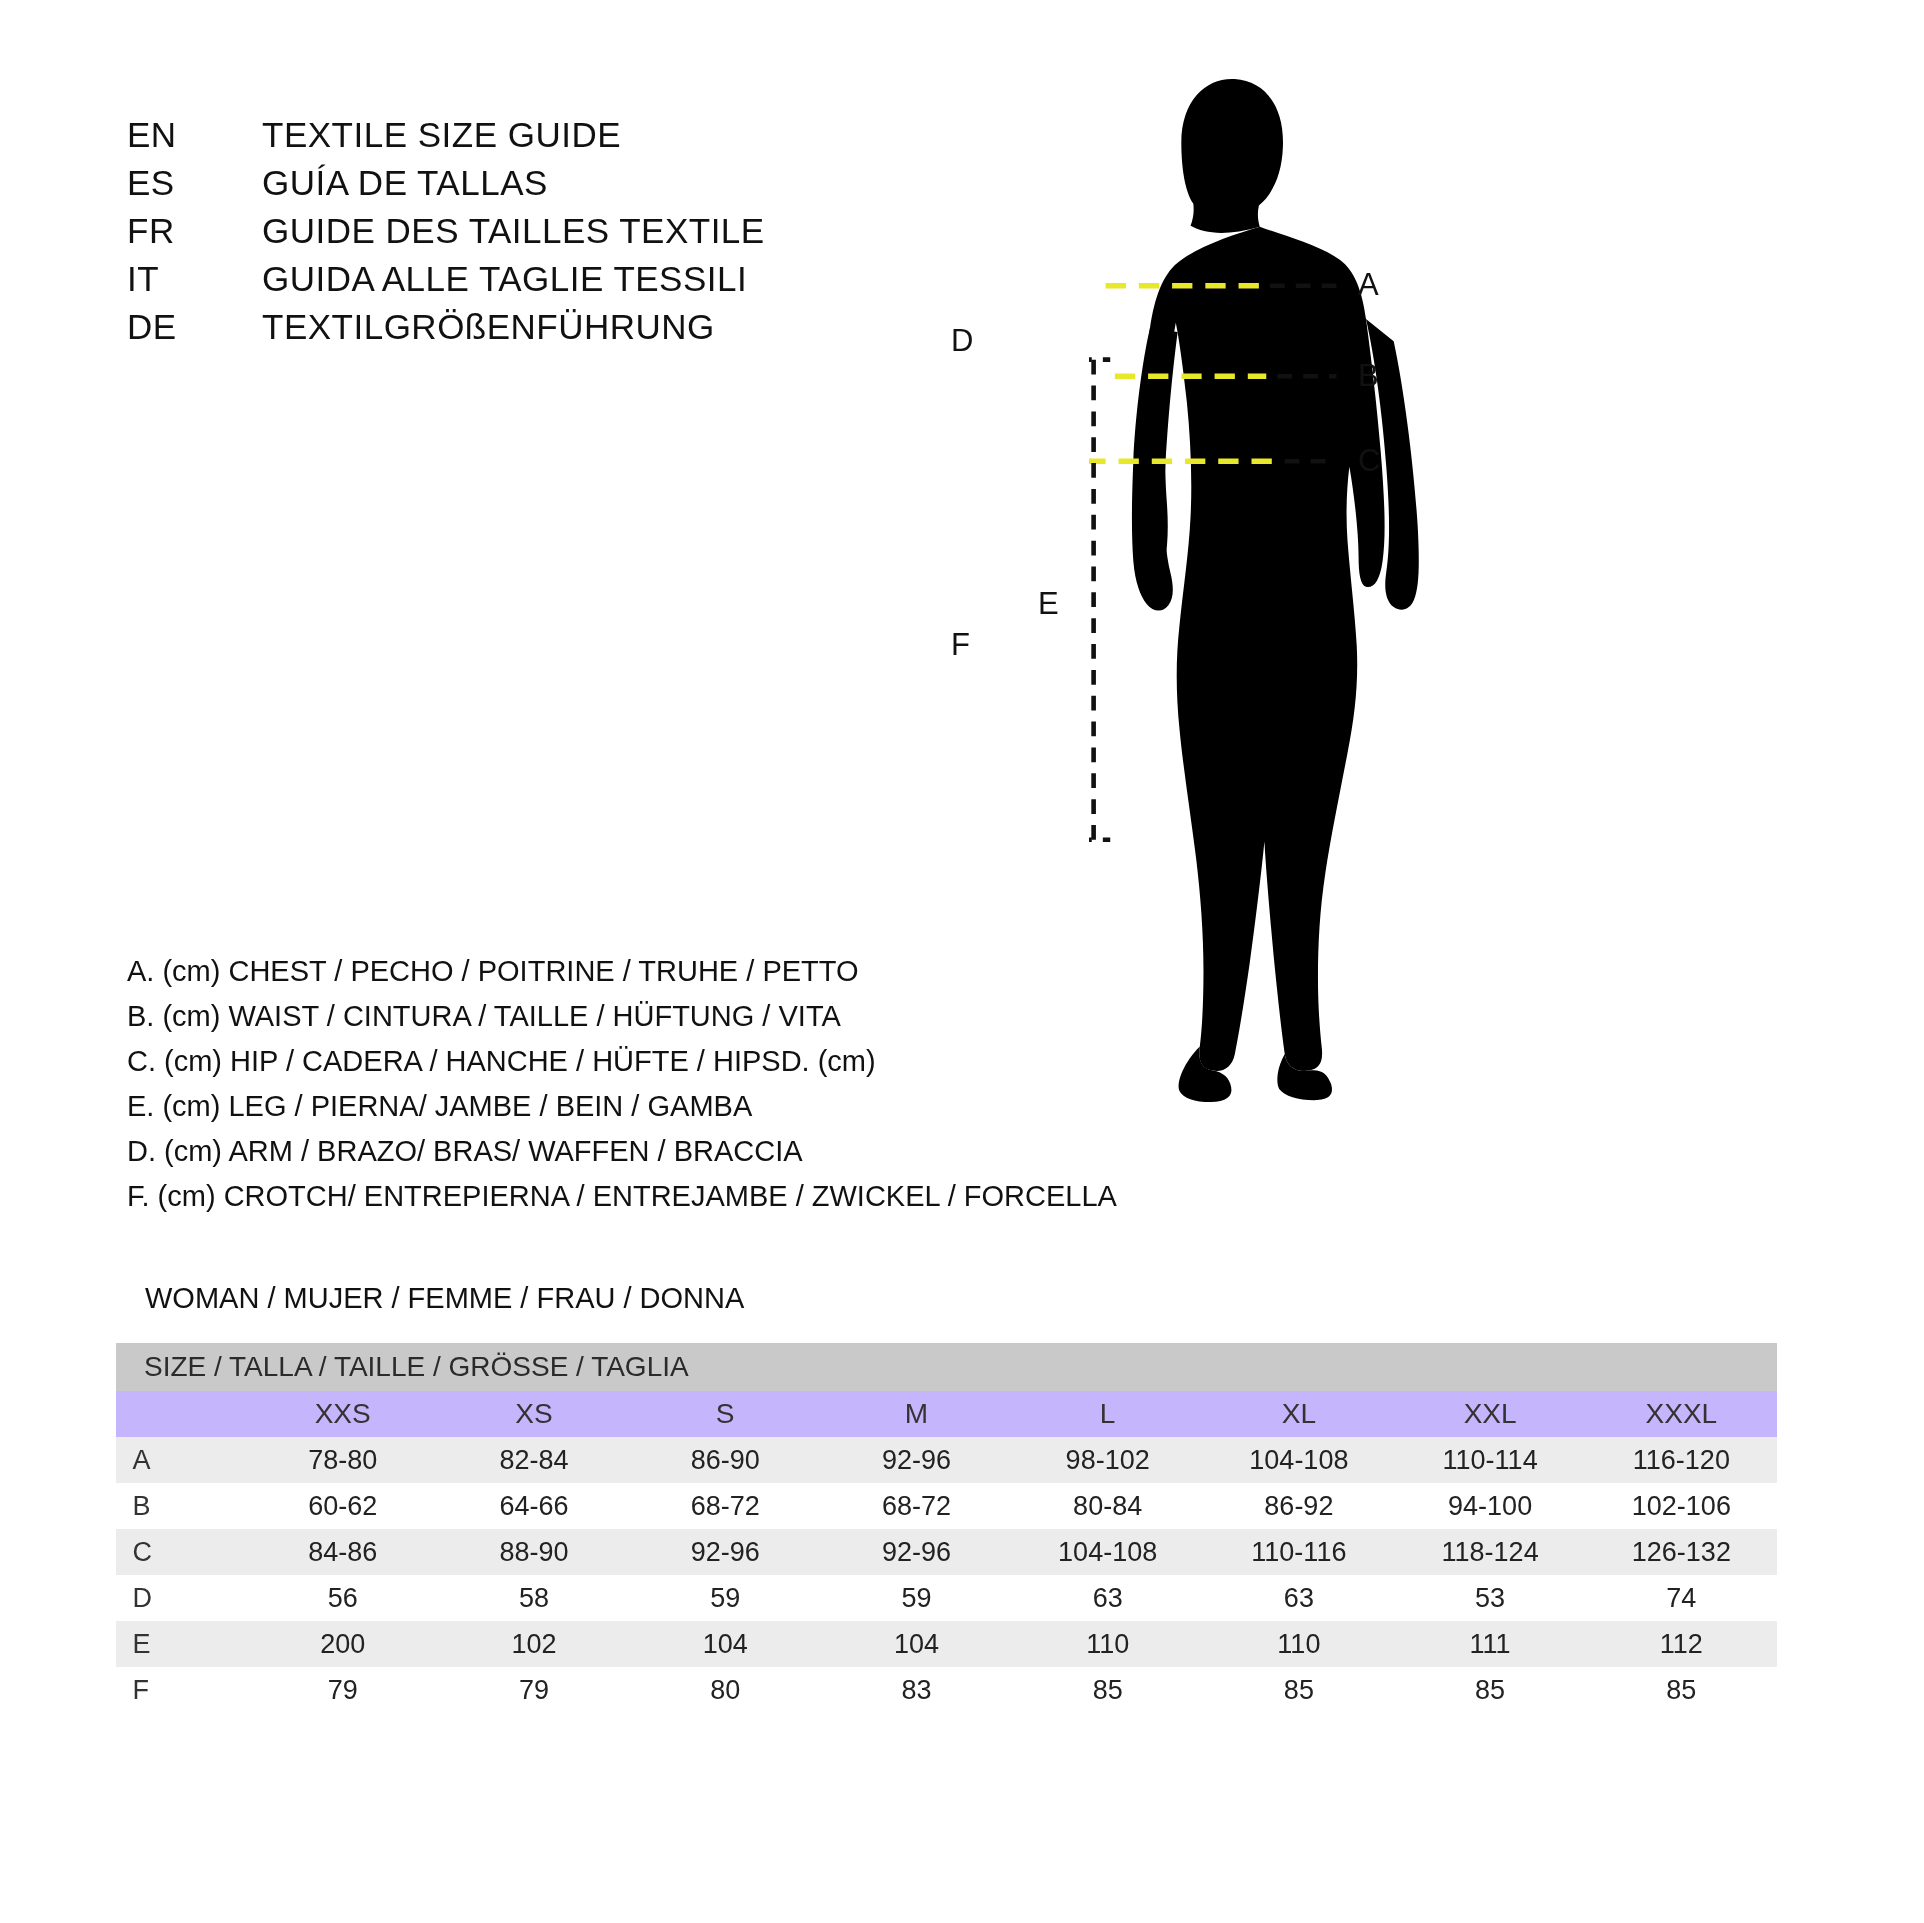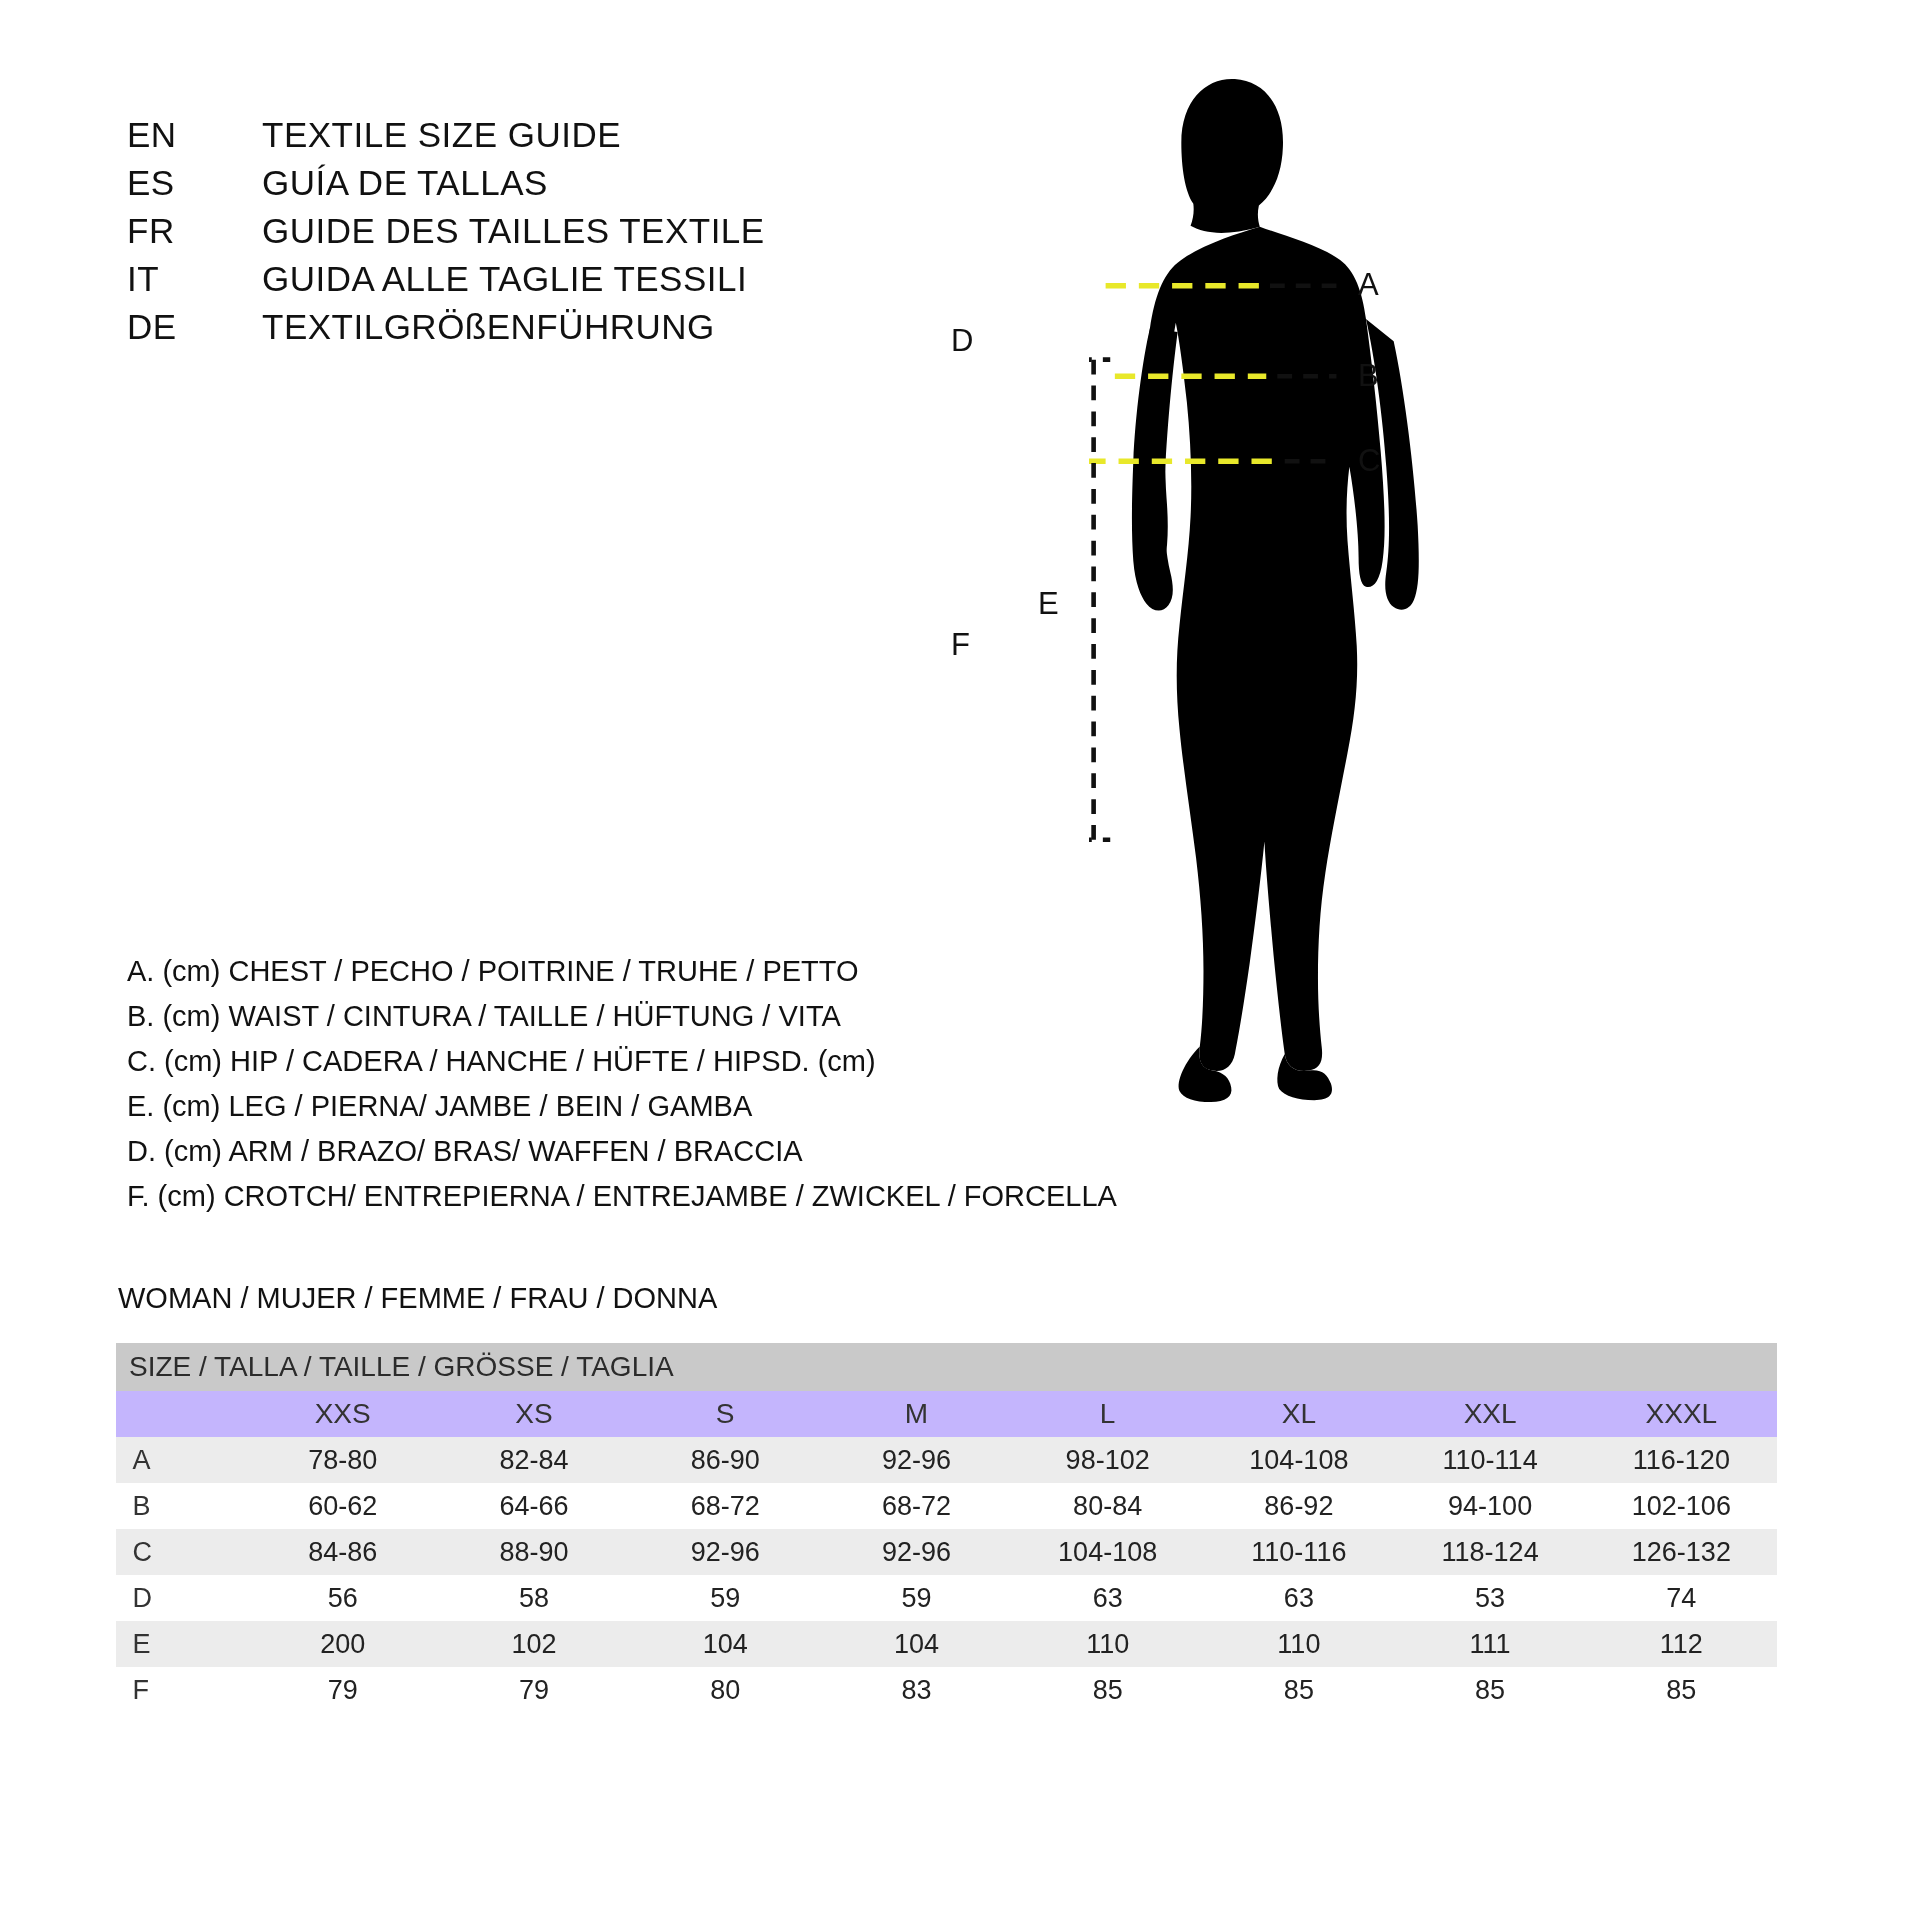--- a/index.html
+++ b/index.html
@@ -51,21 +51,21 @@
     font-size: 29px;
     height: 45px;
     line-height: 45px;
     color: #111;
     white-space: nowrap;
   }
 
   
   .gender-caption {
     position: absolute;
-    left: 118px;
+    left: 145px;
     top: 1282px;
     font-size: 29px;
     color: #111;
   }
 
   
   .size-table {
     position: absolute;
     left: 116px;
     top: 1343px;
@@ -76,21 +76,21 @@
   }
   .size-table tr { height: 46px; }
   .size-table td, .size-table th {
     padding: 0;
     text-align: center;
     font-weight: normal;
   }
   .size-table .title-row td {
     background: #c9c9c9;
     text-align: left;
-    padding-left: 13px;
+    padding-left: 28px;
     height: 48px;
     font-size: 28px;
     color: #2b2b2b;
   }
   .size-table .head-row td {
     background: #c4b5fd;
     color: #333;
     font-size: 28px;
   }
   .size-table .rowlabel {

